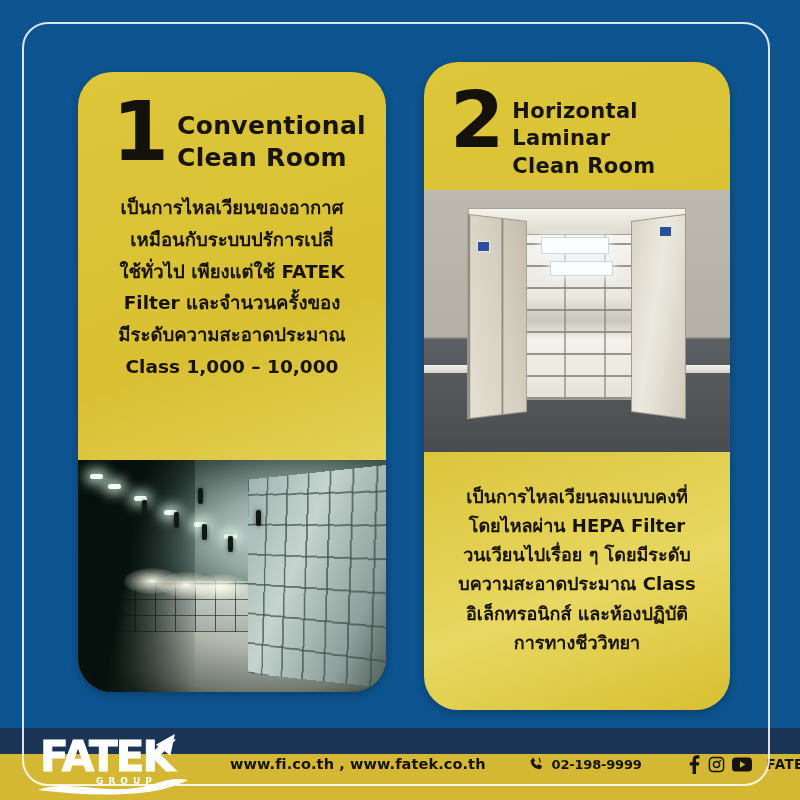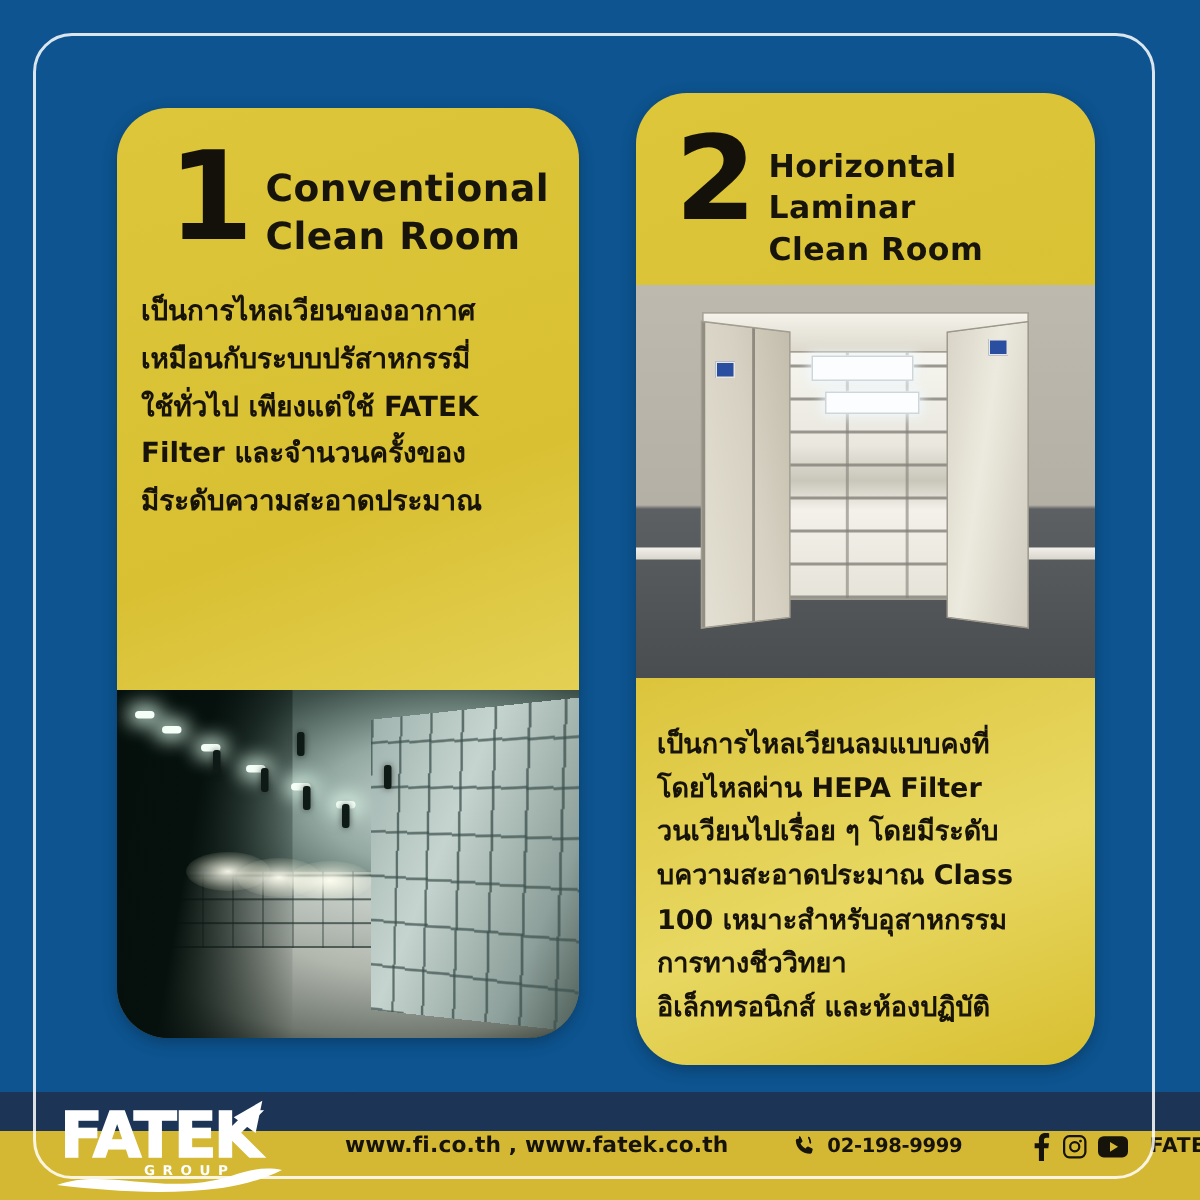--- a/index.html
+++ b/index.html
@@ -52,21 +52,21 @@
     color:#17140b;
     letter-spacing:.3px;
   }
   #card-1 .head-title { font-size:25px; line-height:1.28; padding-top:12px; }
   #card-2 .head-title { font-size:21px; line-height:1.3; padding-top:10px; }
   .head-title .l2 { display:block; }
 
   .body-text {
     color:#171309;
     font-weight:700;
-    text-align:left;
+    text-align:center;
   }
   #card-1 .body-text {
     font-size:18.5px; line-height:1.72;
     padding:14px 16px 0 16px;
   }
   #card-2 .body-text {
     font-size:18px; line-height:1.62;
     padding:16px 14px 0 14px;
   }
   .body-text p { margin:0; }
@@ -243,24 +243,25 @@
         <div class="bignum">1</div>
         <div class="head-title">
           <span class="l1">Conventional</span>
           <span class="l2">Clean Room</span>
         </div>
       </div>
     </div>
 
     <div class="body-text">
       <p>เป็นการไหลเวียนของอากาศ</p>
-      <p>เหมือนกับระบบปรัสาหกรรมี่</p>
+      <p>เหมือนกับระบบปรัการเปลี่</p>
       <p>ใช้ทั่วไป เพียงแต่ใช้ FATEK</p>
       <p>Filter และจำนวนครั้งของ</p>
       <p>มีระดับความสะอาดประมาณ</p>
+      <p>Class 1,000 – 10,000</p>
     </div>
 
     <div class="photo" id="photo-1">
       <div class="corridor">
         <div class="ceil"></div>
         <div class="floor"></div>
         <div class="gridfar"></div>
         <div class="glasswall"></div>
         <div class="leftdark"></div>
 
@@ -309,23 +310,22 @@
         <div class="badge" style="left:6%;  top:15%;"></div>
         <div class="badge" style="right:8%; top:8%;"></div>
       </div>
     </div>
 
     <div class="body-text" style="position:absolute; left:0; right:0; top:404px;">
       <p>เป็นการไหลเวียนลมแบบคงที่</p>
       <p>โดยไหลผ่าน HEPA Filter</p>
       <p>วนเวียนไปเรื่อย ๆ โดยมีระดับ</p>
       <p>บความสะอาดประมาณ Class</p>
-      <p>100 เหมาะสำหรับอุสาหกรรม</p>
+      <p>อิเล็กทรอนิกส์ และห้องปฏิบัติ</p>
       <p>การทางชีววิทยา</p>
-      <p>อิเล็กทรอนิกส์ และห้องปฏิบัติ</p>
     </div>
   </div>
 
   <div id="footer">
     <div class="navy-fill"></div>
     <div class="wedge"></div>
 
     <div class="logo">
       <div class="mark">FATEK</div>
       <div class="sub">GROUP</div>

